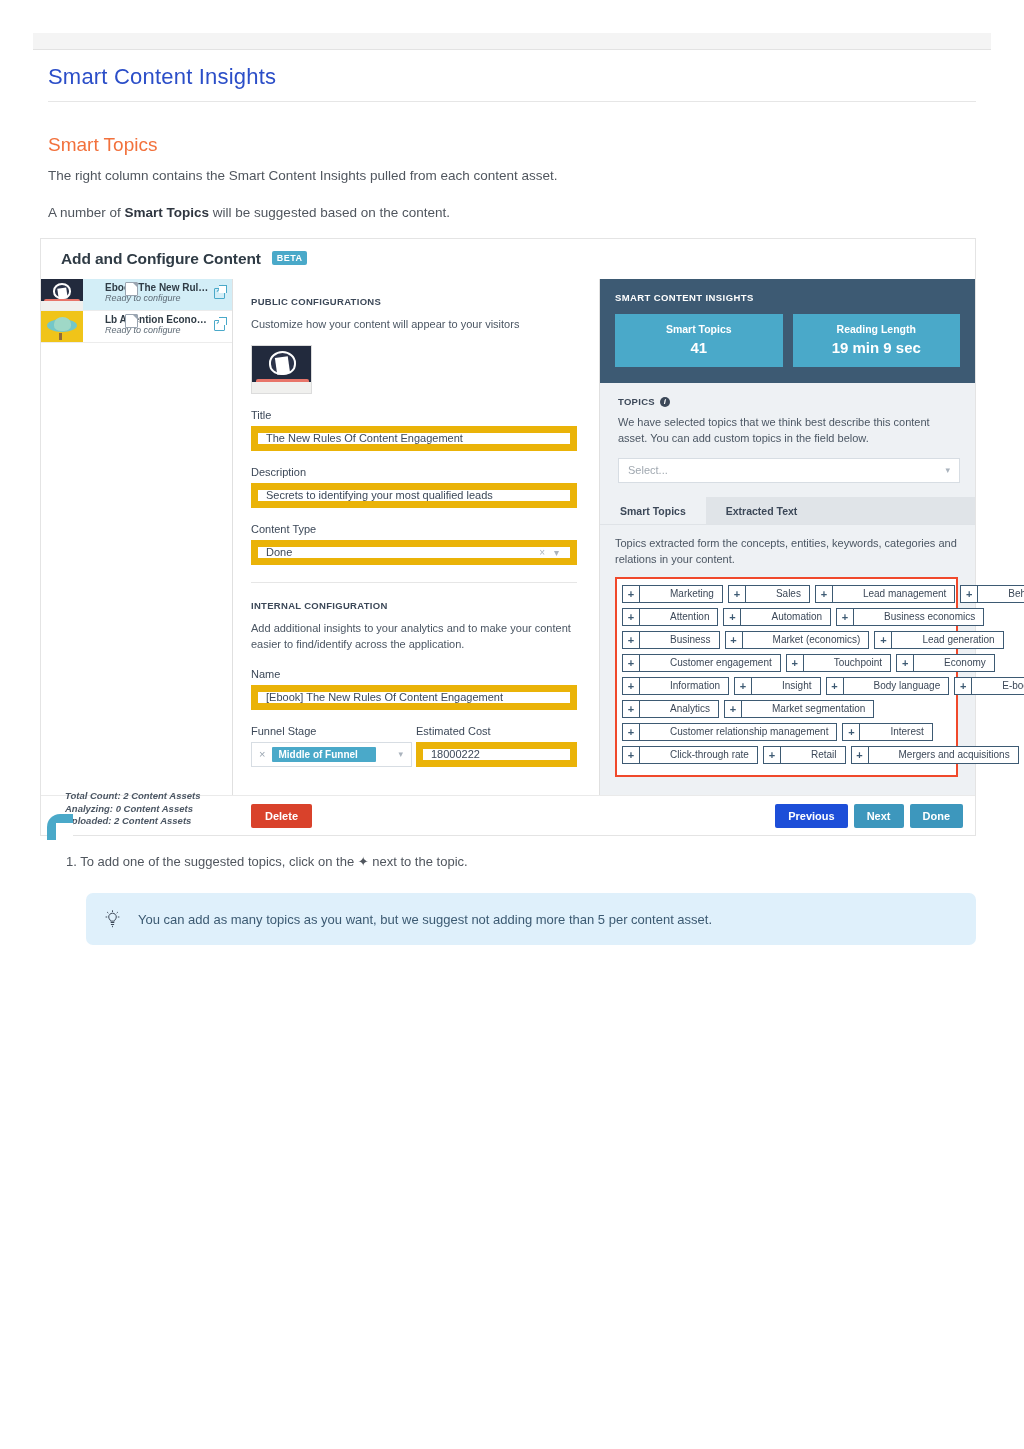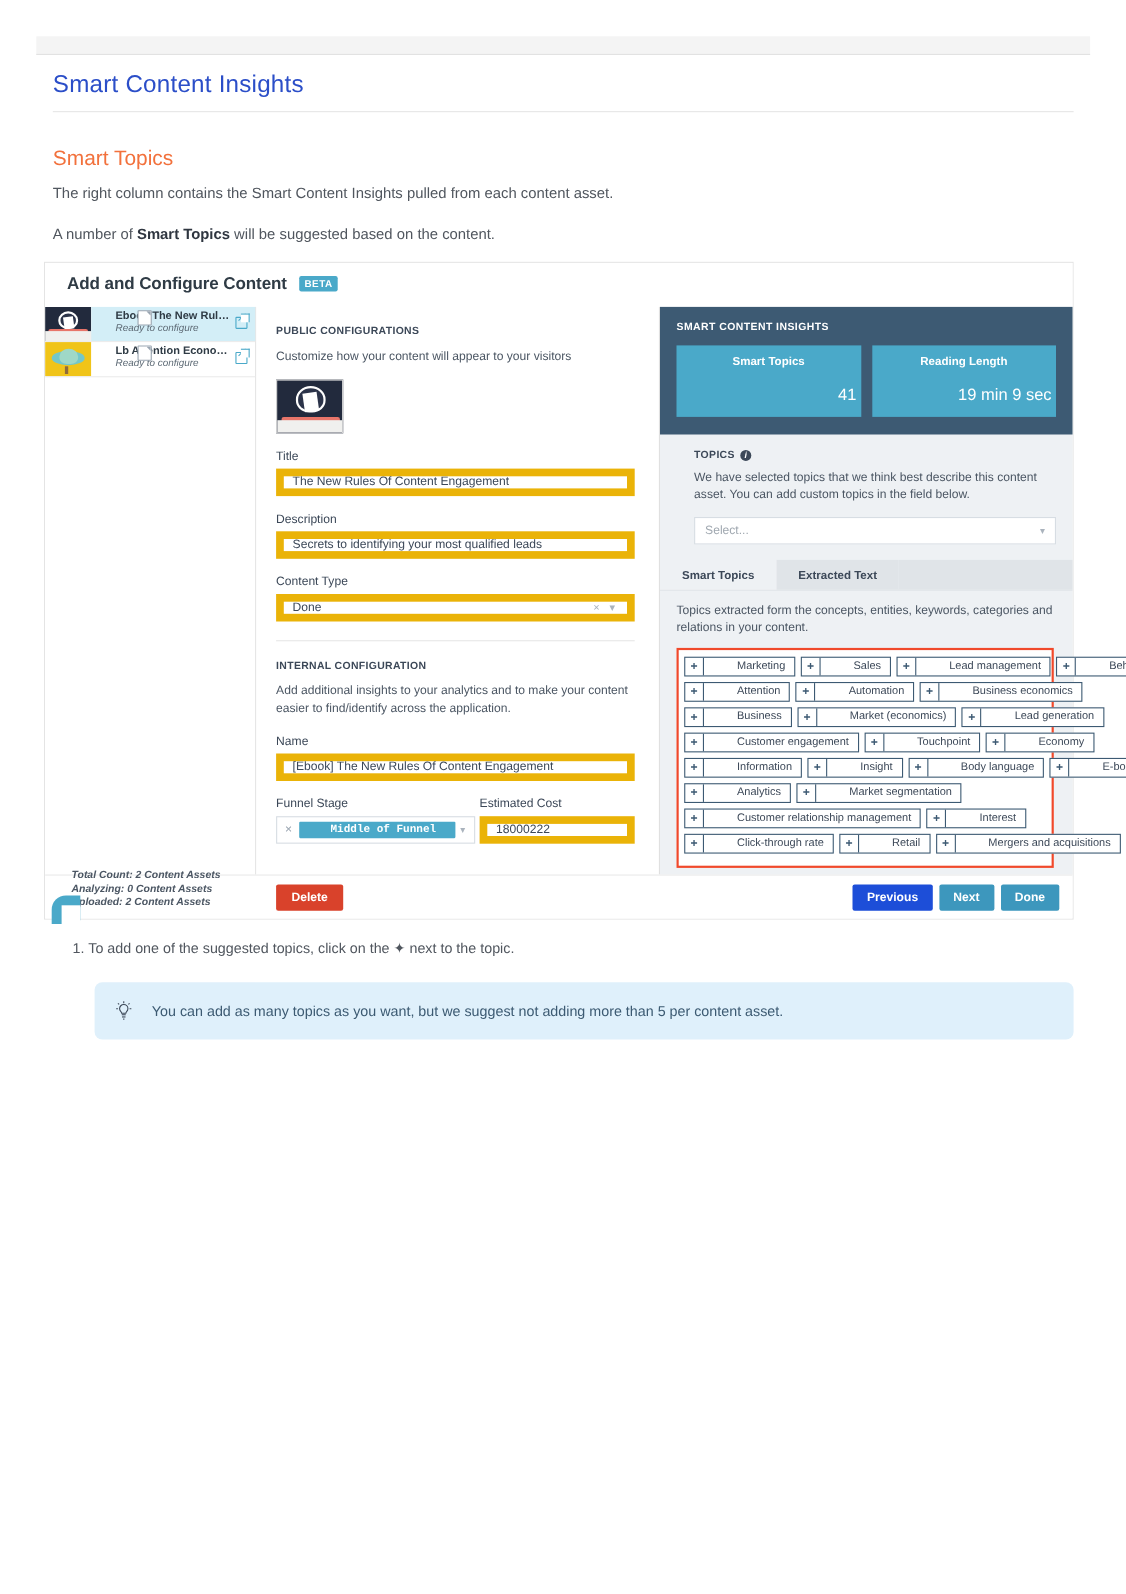--- a/index.html
+++ b/index.html
@@ -123,37 +123,37 @@
   .divider{ height:1px; background:#e6e6e6; margin:17px 0 0 0;}
   .row2{ display:flex; gap:4px; }
   .row2 > div{ flex:1; }
   .chip-field{
     width:100%; height:25px; border:1px solid #d7dde3; background:#fff;
     display:flex; align-items:center; padding:0 4px; gap:4px;
   }
   .chip-x{ color:#9aa5b1; font-size:11px; padding:0 3px;}
   .chip{
     background:#4aa9c9; color:#fff; font-size:10px; font-weight:700;
-    padding:2px 18px 2px 28px; border-radius:1px; white-space:nowrap;font-family:Liberation Mono, monospace;
+    padding:2px 18px 2px 6px; border-radius:1px; white-space:nowrap;
   }
   .chip-caret{ margin-left:auto; color:#aab3bd; font-size:9px; padding-right:4px;}
 
   
   .col-right{ flex:1; background:#eef1f4; position:relative; }
   .sci-head{ background:#3d5a73; padding:13px 15px 16px 15px; }
   .sci-title{ color:#fff; font-size:9.5px; font-weight:700; letter-spacing:.4px;}
   .sci-cards{ display:flex; gap:10px; margin-top:11px;}
   .sci-card{
     flex:1; background:#4aa9c9; color:#fff; text-align:center;
     padding:9px 4px 11px 4px;
   }
   .sci-card .k{ font-size:10.5px; font-weight:700;}
-  .sci-card .v{ font-size:15px; font-weight:400; margin-top:16px;text-align:right;}
-
-  .sci-body{ padding:13px 15px 0 31px; }
+  .sci-card .v{ font-size:15px; font-weight:700; margin-top:4px;}
+
+  .sci-body{ padding:13px 15px 0 18px; }
   .topics-label{ font-size:9.5px; font-weight:700; letter-spacing:.3px; color:#3c4858; display:flex; align-items:center; gap:5px;}
   .info-ico{
     width:10px; height:10px; border-radius:50%; background:#3c4858; color:#fff;
     font-size:8px; font-weight:700; line-height:10px; text-align:center; font-style:italic;
   }
   .topics-desc{ font-size:11px; color:#4b5663; line-height:1.45; margin-top:8px;}
   .select-box{
     margin-top:11px; height:25px; background:#fff; border:1px solid #d7dde3;
     display:flex; align-items:center; padding:0 9px; font-size:11px; color:#a0a8b0;
     justify-content:space-between;

